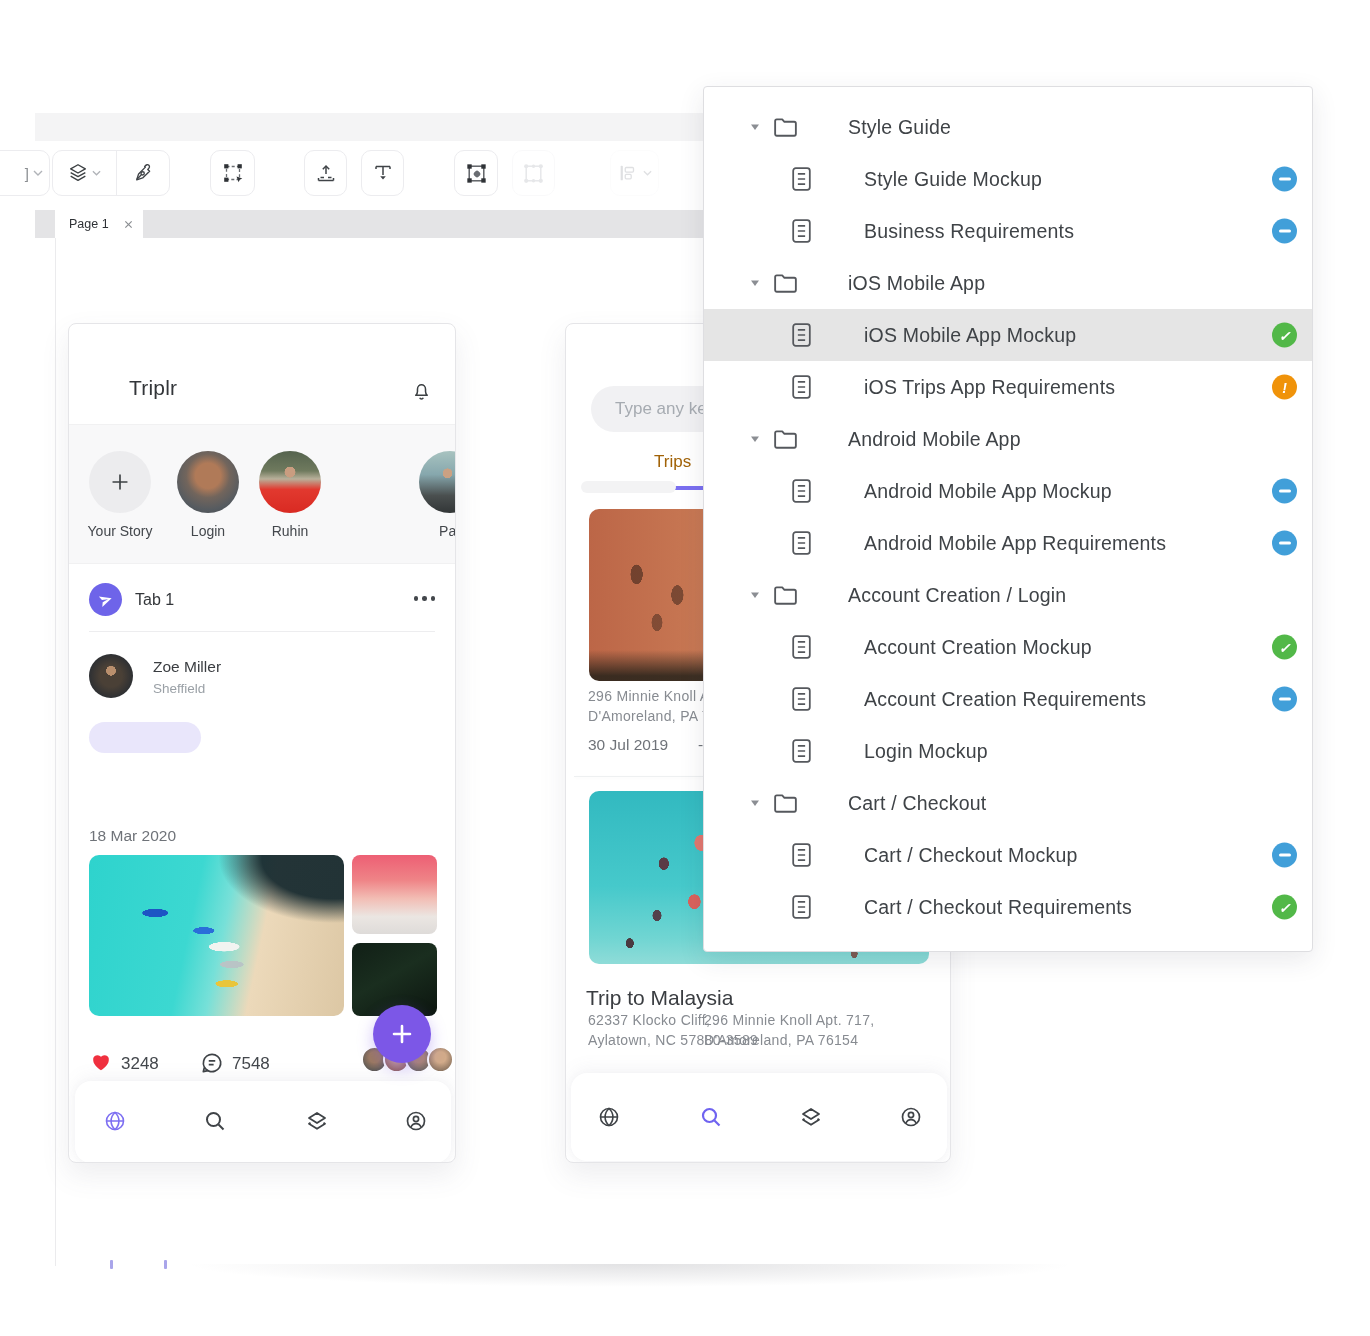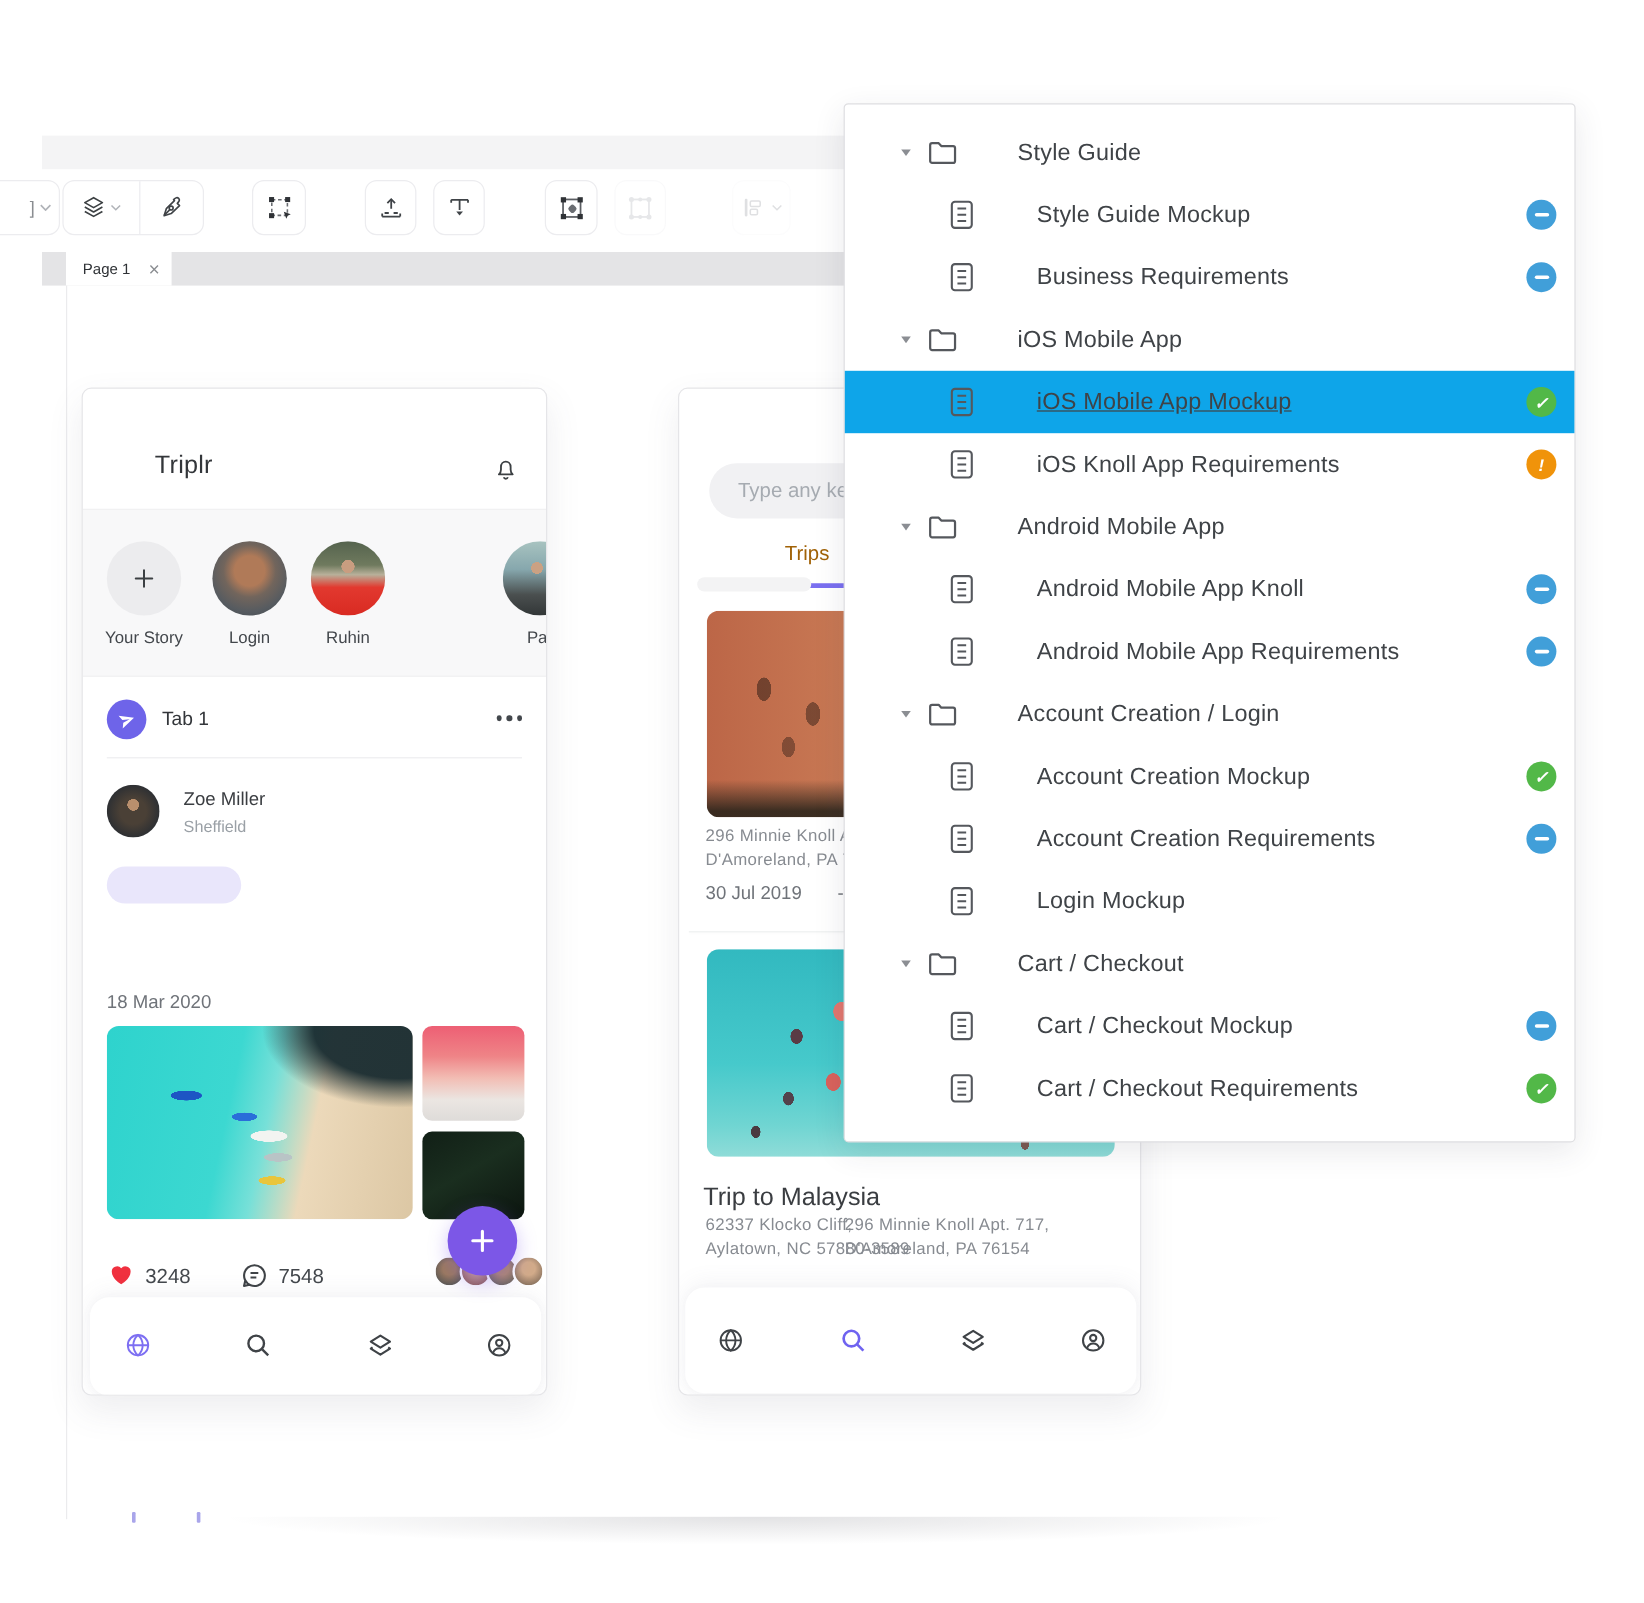--- a/index.html
+++ b/index.html
@@ -127,21 +127,21 @@
     linear-gradient(180deg,#32b9c0 0%,#46c9cb 55%,#70d5d2 85%,#8fdcd8 100%);}
   .trip-title{position:absolute;left:20px;top:662px;font-size:21px;font-weight:500;color:#3a3d41;}
   .addr-ov{position:absolute;font-size:14px;color:#878b91;letter-spacing:.3px;white-space:nowrap;}
   .ov-l1a{left:22px;top:688px;} .ov-l1b{left:138px;top:688px;}
   .ov-l2a{left:22px;top:708px;} .ov-l2b{left:138px;top:708px;}
   
   .panel{position:absolute;left:703px;top:86px;width:610px;height:866px;background:#fff;
          border:1px solid #dedee1;border-radius:4px;box-shadow:0 8px 26px rgba(50,50,70,.10);
          box-sizing:border-box;padding-top:14px;z-index:10;}
   .tree-row{position:relative;height:52px;display:flex;align-items:center;padding-left:32px;}
-  .tree-row.row-selected{background:#0ea5e9;text-decoration:underline;}
+  .tree-row.row-selected{background:#e5e5e5;}
   .caret{position:absolute;left:46px;top:50%;transform:translateY(-50%);}
   .icon-folder{position:absolute;left:68px;top:50%;transform:translateY(-50%);}
   .icon-doc{position:absolute;left:86px;top:50%;transform:translateY(-50%);}
   .tree-label{font-size:19.5px;color:#3f4347;letter-spacing:.2px;}
   .row-folder .tree-label{margin-left:112px;}
   .row-doc .tree-label{margin-left:128px;}
   .status{position:absolute;left:568px;top:50%;transform:translateY(-50%);width:25px;height:25px;
           border-radius:50%;display:flex;align-items:center;justify-content:center;}
   .st-minus{background:#419fd9;} .st-check{background:#52b848;} .st-alert{background:#f0930a;}
   .status .glyph{color:#fff;font-size:14px;font-weight:bold;line-height:1;}
@@ -458,21 +458,21 @@
     <span class="status st-check">
             <i class="glyph">✓</i>
           </span>
   </div>
         <div class="tree-row row-doc">
 
     <svg class="icon-doc" width="23" height="27" viewBox="0 0 22 26" fill="none" stroke="#55585d" stroke-width="1.7">
       <rect x="3" y="2.5" width="16" height="21" rx="2.5"></rect>
       <path d="M7.5 8h7M7.5 13h7M7.5 18h7" stroke-width="1.6"></path>
     </svg>
-    <span class="tree-label">iOS Knoll App Requirements</span>
+    <span class="tree-label">iOS Trips App Requirements</span>
     <span class="status st-alert">
             <i class="glyph">!</i>
           </span>
   </div>
         <div class="tree-row row-folder">
     <svg class="caret" width="10" height="8" viewBox="0 0 10 8">
             <path d="M1 1.5h8L5 7z" fill="#8b8e93"></path>
           </svg>
     <svg class="icon-folder" width="27" height="24" viewBox="0 0 24 22" fill="none" stroke="#55585d" stroke-width="1.7" stroke-linejoin="round">
       <path d="M2.5 5.5c0-.8.7-1.5 1.5-1.5h5l2 2.2h9c.8 0 1.5.7 1.5 1.5v9.8c0 .8-.7 1.5-1.5 1.5H4c-.8 0-1.5-.7-1.5-1.5z"></path>
@@ -480,21 +480,21 @@
 
     <span class="tree-label">Android Mobile App</span>
 
   </div>
         <div class="tree-row row-doc">
 
     <svg class="icon-doc" width="23" height="27" viewBox="0 0 22 26" fill="none" stroke="#55585d" stroke-width="1.7">
       <rect x="3" y="2.5" width="16" height="21" rx="2.5"></rect>
       <path d="M7.5 8h7M7.5 13h7M7.5 18h7" stroke-width="1.6"></path>
     </svg>
-    <span class="tree-label">Android Mobile App Knoll</span>
+    <span class="tree-label">Android Mobile App Mockup</span>
     <span class="status st-minus">
             <i class="glyph"></i>
           </span>
   </div>
         <div class="tree-row row-doc">
 
     <svg class="icon-doc" width="23" height="27" viewBox="0 0 22 26" fill="none" stroke="#55585d" stroke-width="1.7">
       <rect x="3" y="2.5" width="16" height="21" rx="2.5"></rect>
       <path d="M7.5 8h7M7.5 13h7M7.5 18h7" stroke-width="1.6"></path>
     </svg>

